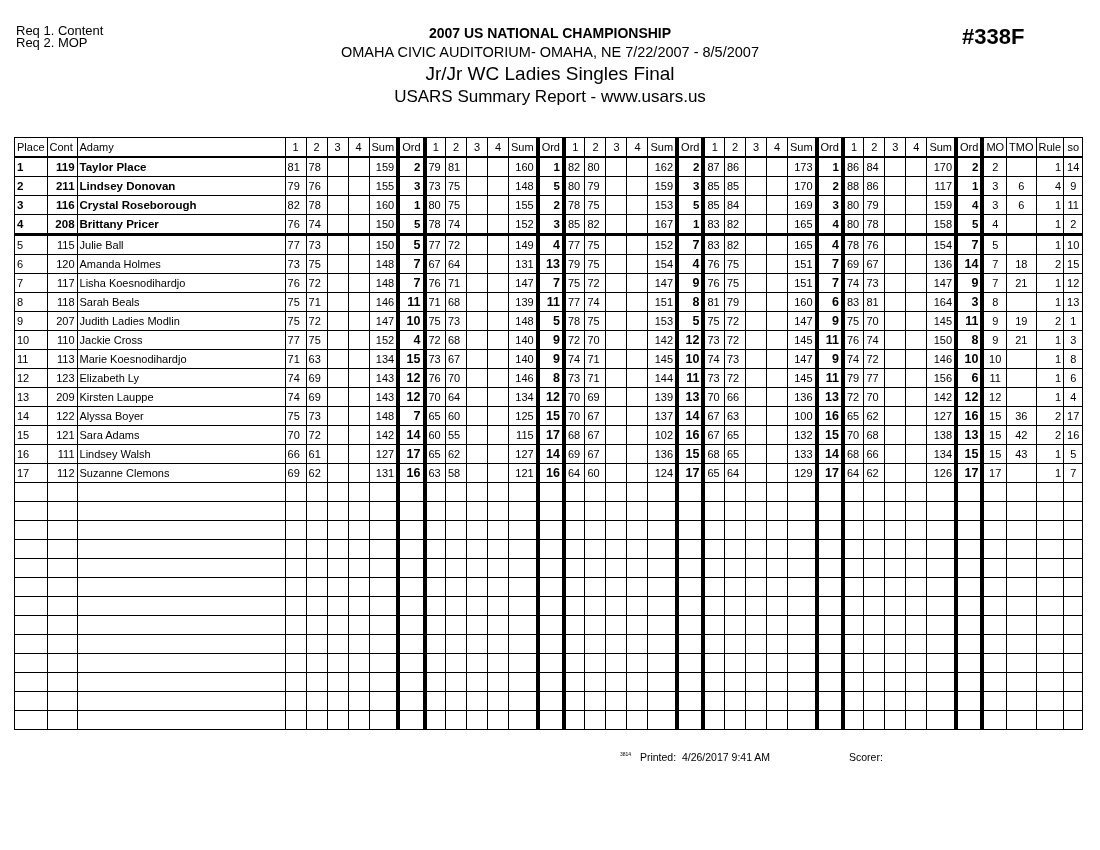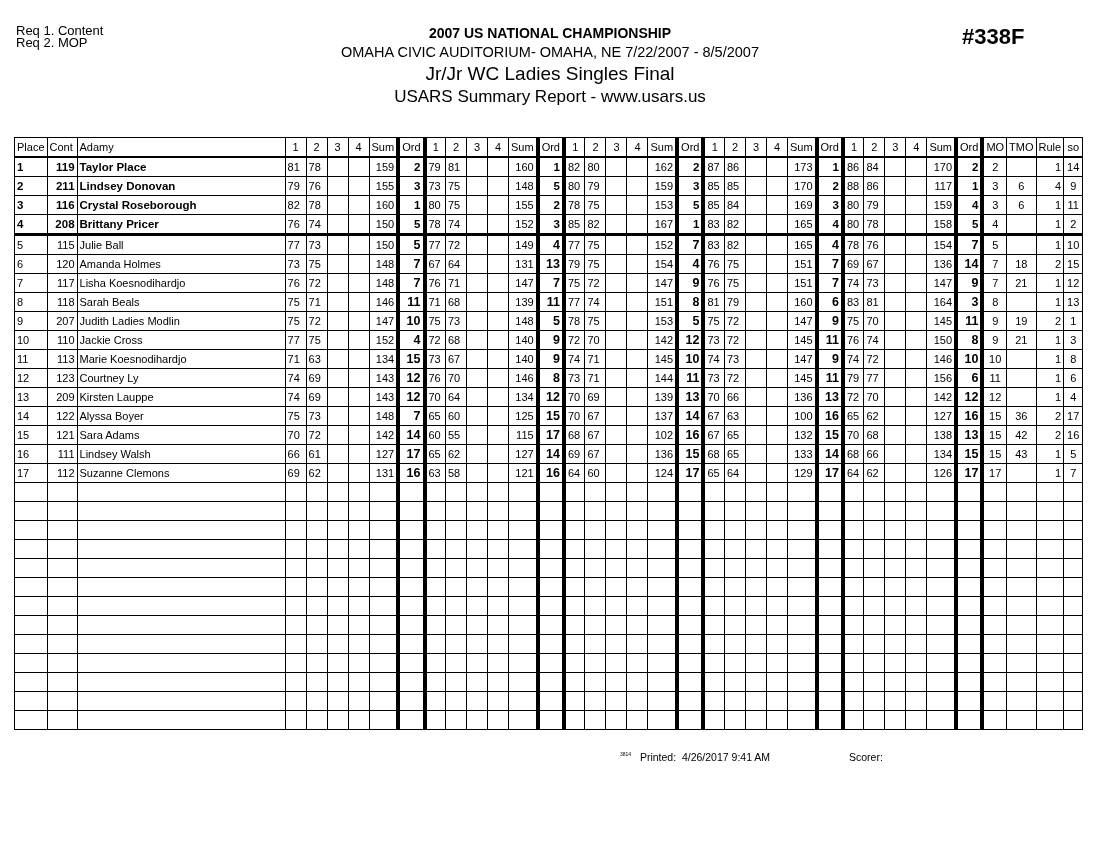--- a/index.html
+++ b/index.html
@@ -549,21 +549,21 @@
         <td class="sc r">146</td>
         <td class="ord thickL thickR">10</td>
         <td class="sc c">10</td>
         <td class="sc c"></td>
         <td class="sc r">1</td>
         <td class="sc c">8</td>
       </tr>
       <tr>
         <td>12</td>
         <td class="r">123</td>
-        <td>Courtney Ly</td>
+        <td>Elizabeth Ly</td>
         <td class="sc">74</td>
         <td class="sc">69</td>
         <td class="sc"></td>
         <td class="sc"></td>
         <td class="sc r">143</td>
         <td class="ord thickL">12</td>
         <td class="sc thickL">76</td>
         <td class="sc">70</td>
         <td class="sc"></td>
         <td class="sc"></td>

